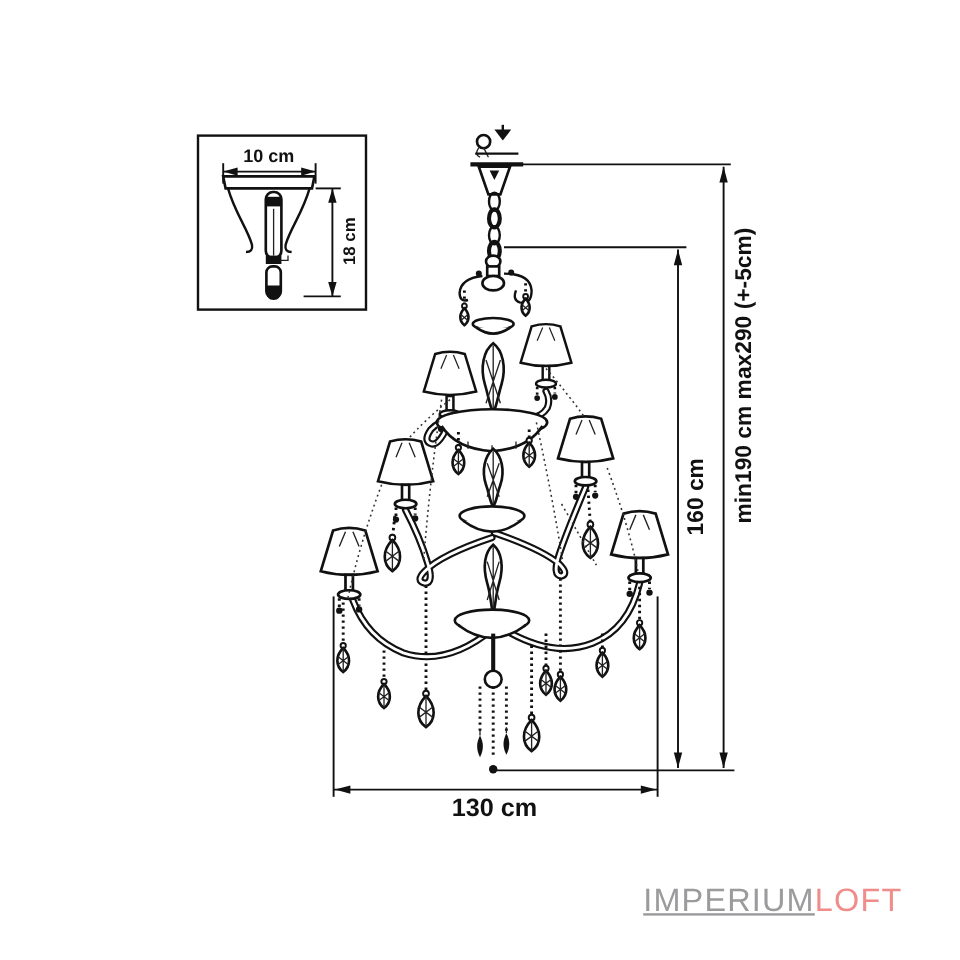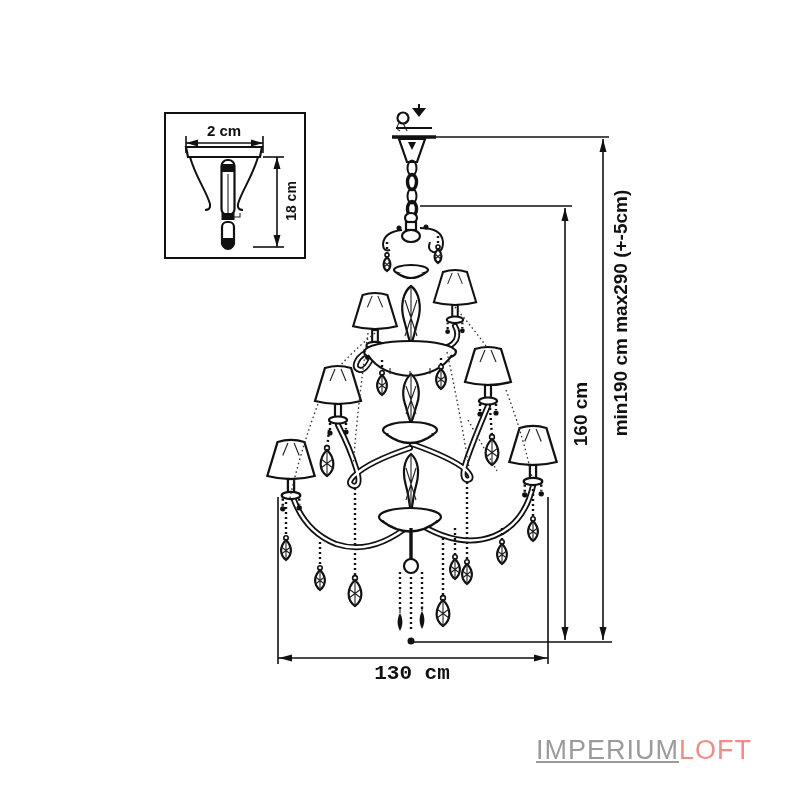--- a/index.html
+++ b/index.html
@@ -17,21 +17,21 @@
   .fill{fill:#111;stroke:none;}
   .aO{stroke:#111;stroke-width:6;fill:none;stroke-linecap:round;}
   .aI{stroke:#fff;stroke-width:2.4;fill:none;stroke-linecap:round;}
   .dim{stroke:#111;stroke-width:1.6;fill:none;}
   
   .dimlab{position:absolute;font-weight:bold;text-align:center;white-space:nowrap;color:#111;}
   .lab-inset-w{left:174px;top:122px;width:100px;font-size:15px;}
   .lab-inset-h{left:261px;top:192px;width:60px;height:18px;line-height:18px;font-size:14px;transform:rotate(-90deg);}
   .lab-160{left:541px;top:403px;width:80px;height:22px;line-height:22px;font-size:19px;transform:rotate(-90deg);}
   .lab-190{left:471px;top:301px;width:300px;height:24px;line-height:24px;font-size:19px;transform:rotate(-90deg);}
-  .lab-130{left:342px;top:662px;width:140px;font-size:21px;font-family:Liberation Mono, monospace;}
+  .lab-130{left:342px;top:662px;width:140px;font-size:21px;}
   
   .wm{position:absolute;left:536px;top:735px;font-size:27px;font-weight:400;letter-spacing:1px;white-space:nowrap;}
   .wm .p1{color:#9b9b9d;text-decoration:underline;}
   .wm .p2{color:#ef8d8b;margin-top:20px;}
 </style>
 </head>
 <body>
 
 <div class="stage">
 
@@ -232,21 +232,21 @@
       <path class="garl" d="M375,333 Q352,352 340,366"></path>
       <path class="garl" d="M318,404 Q300,452 290,498"></path>
       <path class="garl" d="M368,333 Q358,402 353,468"></path>
       <path class="garl" d="M455,307 Q472,327 486,346"></path>
       <path class="garl" d="M447,352 Q460,412 469,468"></path>
       <path class="garl" d="M506,390 Q524,438 532,478"></path>
       <path class="garl" d="M468,420 Q484,448 497,471"></path>
     </g>
   </svg>
 
-  <div class="dimlab lab-inset-w">2 cm</div>
+  <div class="dimlab lab-inset-w">10 cm</div>
   <div class="dimlab lab-inset-h">18 cm</div>
   <div class="dimlab lab-160">160 cm</div>
   <div class="dimlab lab-190">min190 cm max290 (+-5cm)</div>
   <div class="dimlab lab-130">130 cm</div>
 
   <div class="wm">
     <span class="p1">IMPERIUM</span><span class="p2">LOFT</span>
   </div>
 
 </div>

